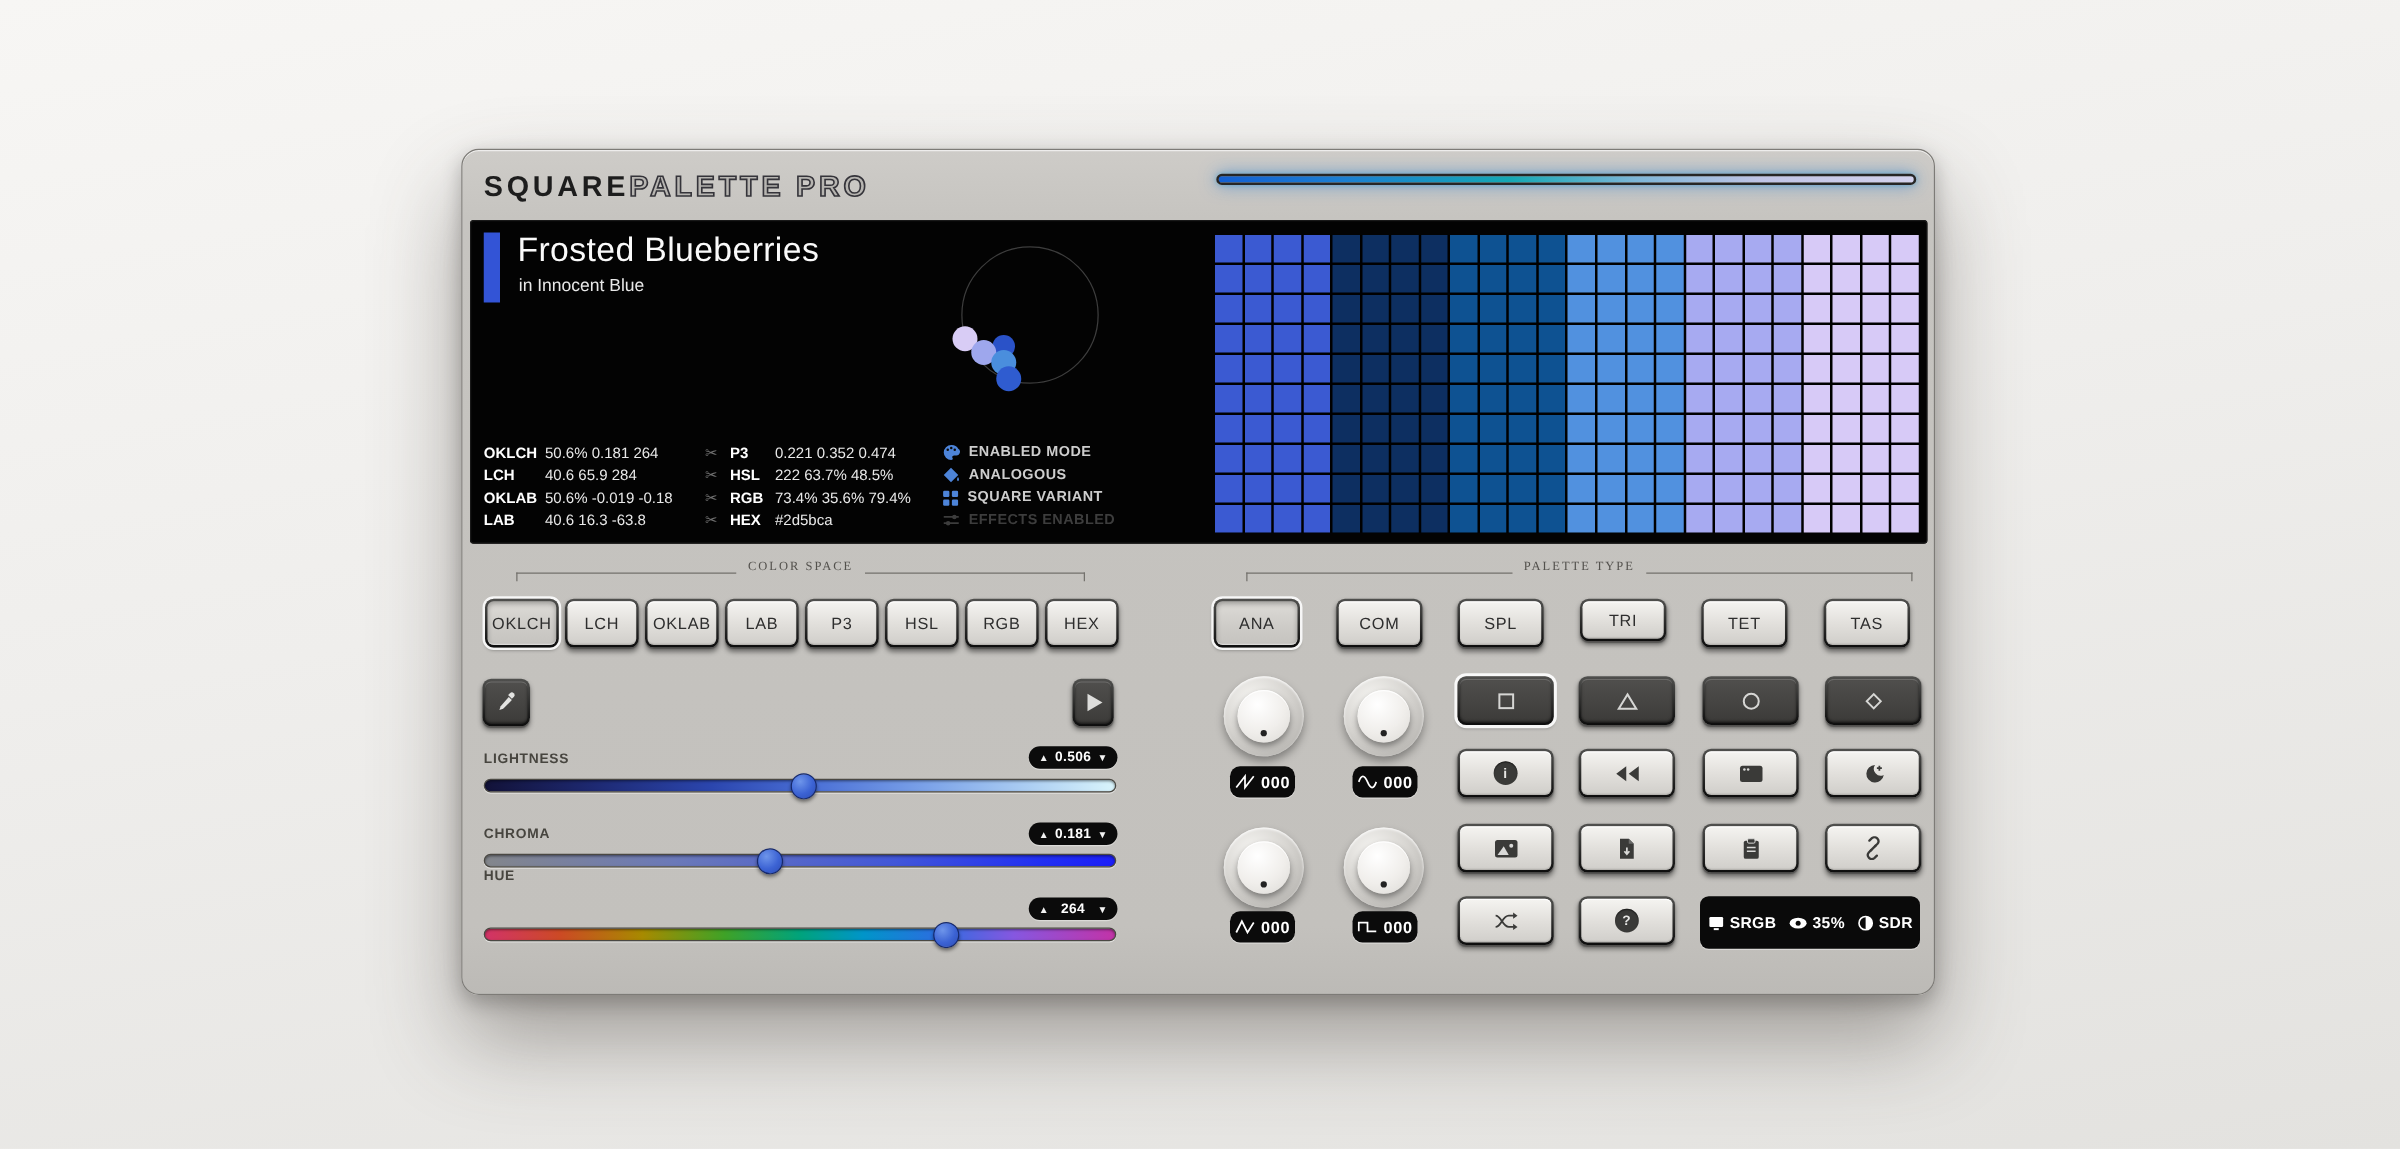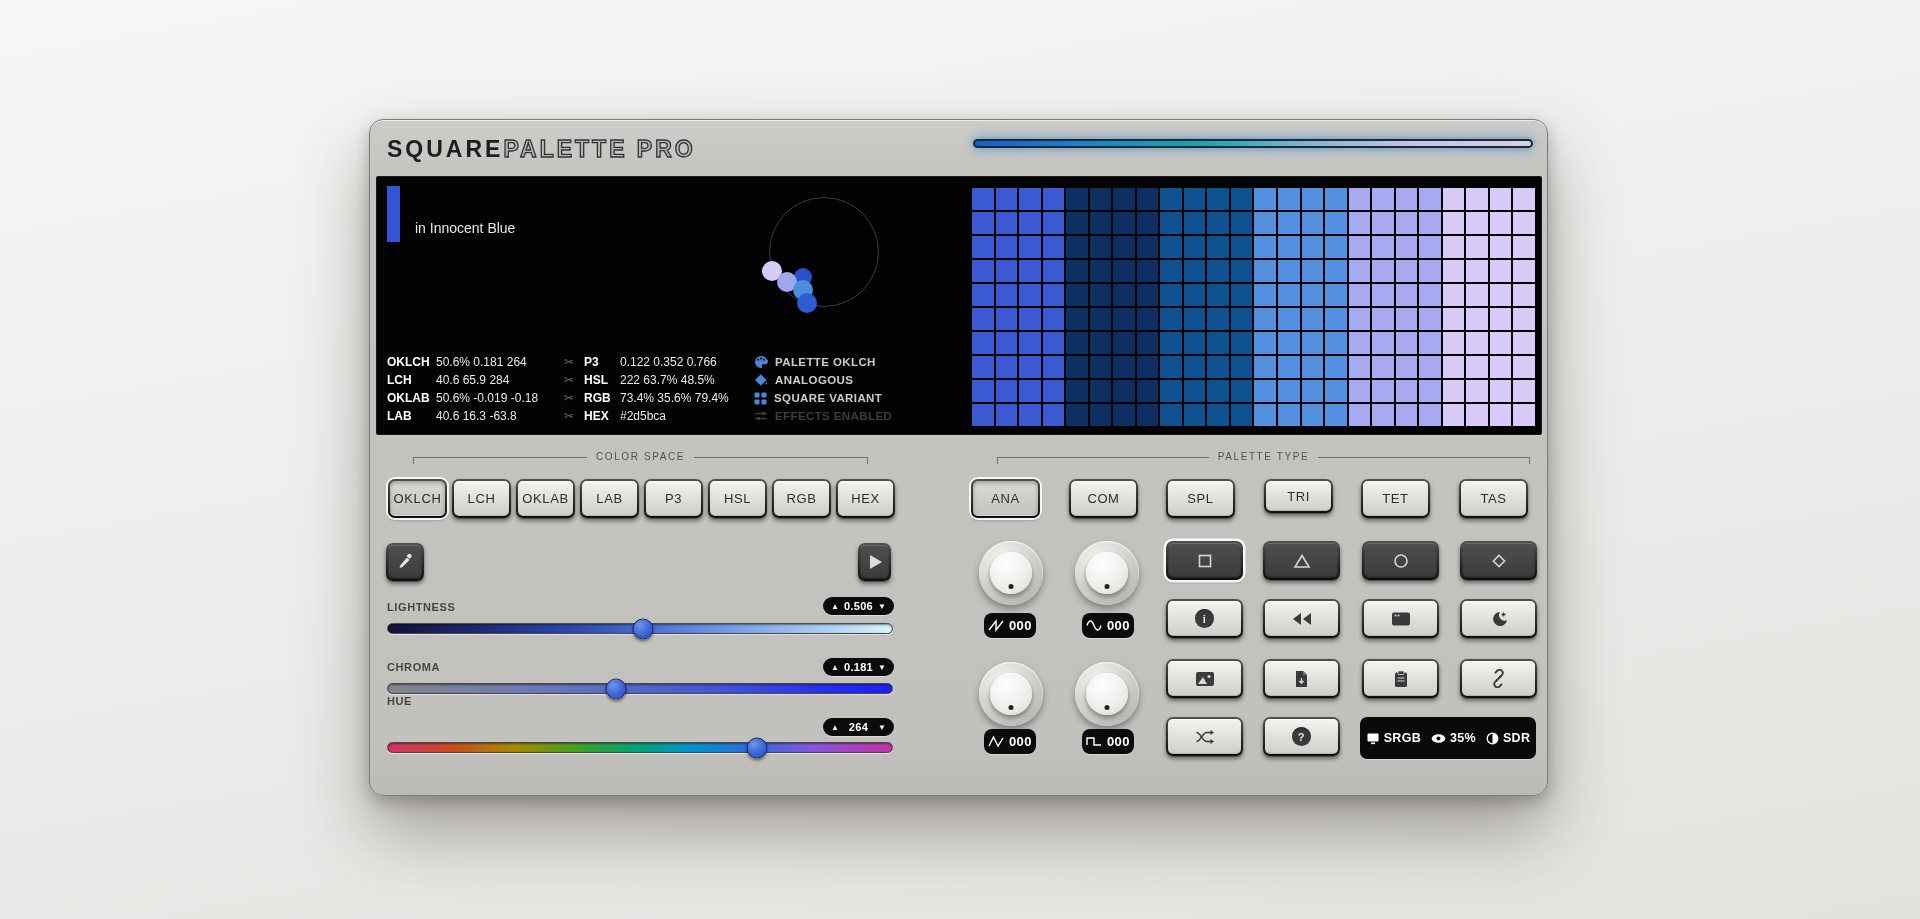--- a/index.html
+++ b/index.html
@@ -41,21 +41,21 @@
   .scissors { font-size:12px; color:#6f6f6f; margin-right:6px; width:14px; display:inline-block; }
   .stat-row { height:18px; display:flex; align-items:center; gap:7px; font-size:11.5px; font-weight:700;
     letter-spacing:.4px; color:#cdcdcd; white-space:nowrap; }
   .stat-row.dim { color:#3d3d3d;text-align:center; }
 
   #palette-grid { left:596px; top:12px; width:563px; height:238px; display:grid;
     grid-template-columns:repeat(24,1fr); grid-template-rows:repeat(10,1fr); gap:2px; background:#000; }
   #palette-grid .cell { width:100%; height:100%; }
 
   
-  .bracket { position:absolute; display:flex; align-items:flex-start; height:8px; }
+  .bracket { position:absolute; display:flex; align-items:flex-end; height:8px;font-family:Liberation Serif, serif; }
   .bracket .seg { flex:1; height:7px; border-top:1px solid #73716c; }
   .bracket .seg.l { border-left:1px solid #73716c; margin-right:9px; }
   .bracket .seg.r { border-right:1px solid #73716c; margin-left:9px; }
   .bracket .blabel { font-size:10px; letter-spacing:1.6px; color:#53514d; transform:translateY(-55%); white-space:nowrap; }
 
   
   .hw { position:absolute; border-radius:7px; padding:2px;
     background:linear-gradient(180deg,#50504e 0%,#0d0d0d 100%);
     box-shadow:0 3px 4px rgba(0,0,0,.45), 0 1px 1px rgba(0,0,0,.3); cursor:pointer; }
   .hw .face { width:100%; height:100%; border-radius:5px;
@@ -126,20 +126,21 @@
 
 <div id="app">
 
   <div id="logo" class="abs">
     <span class="solid">SQUARE</span><span class="hollow">PALETTE PRO</span>
   </div>
   <div id="grad-bar" class="abs"></div>
 
   <div id="display" class="abs">
     <div id="accent-bar" class="abs"></div>
+    <div id="title" class="abs">Frosted Blueberries</div>
     <div id="subtitle" class="abs">in Innocent Blue</div>
 
     <div id="hue-circle" class="abs"></div>
 
     <div class="val-col" style="left:11px; top:177px;">
       <div class="val-row">
           <span class="val-label" style="width:49px">OKLCH</span>
           <span class="val-value">50.6% 0.181 264</span>
         </div>
       <div class="val-row">
@@ -153,21 +154,21 @@
       <div class="val-row">
           <span class="val-label" style="width:49px">LAB</span>
           <span class="val-value">40.6 16.3 -63.8</span>
         </div>
     </div>
 
     <div class="val-col" style="left:188px; top:177px;">
       <div class="val-row">
           <span class="scissors">✂</span>
           <span class="val-label" style="width:36px">P3</span>
-          <span class="val-value">0.122 0.352 0.766</span>
+          <span class="val-value">0.221 0.352 0.474</span>
         </div>
       <div class="val-row">
           <span class="scissors">✂</span>
           <span class="val-label" style="width:36px">HSL</span>
           <span class="val-value">222 63.7% 48.5%</span>
         </div>
       <div class="val-row">
           <span class="scissors">✂</span>
           <span class="val-label" style="width:36px">RGB</span>
           <span class="val-value">73.4% 35.6% 79.4%</span>
@@ -180,21 +181,21 @@
     </div>
 
     <div class="val-col" style="left:378px; top:177px;">
       <div class="stat-row">
         <svg width="14" height="14" viewBox="0 0 14 14">
             <path d="M7 1a6 6 0 1 0 0 12c1.2 0 1.6-.9 1-1.7-.6-.9.1-2 1.3-2h1.2A2.9 2.9 0 0 0 12.6 4 6 6 0 0 0 7 1z" fill="#4d84d9"></path>
             <circle cx="4.2" cy="4.8" r="1" fill="#0a0a0a"></circle>
             <circle cx="7" cy="3.4" r="1" fill="#0a0a0a"></circle>
             <circle cx="9.8" cy="4.8" r="1" fill="#0a0a0a"></circle>
           </svg>
-        <span>PALETTE OKLCH</span>
+        <span>ENABLED MODE</span>
       </div>
       <div class="stat-row">
         <svg width="14" height="14" viewBox="0 0 14 14">
             <path d="M6.8 1.2 12.6 7 6.8 12.8 1 7z" fill="#4d84d9"></path>
             <path d="M12.4 8.6q1.6 2.2 0 3.4-1.6-1.2 0-3.4z" fill="#4d84d9"></path>
           </svg>
         <span>ANALOGOUS</span>
       </div>
       <div class="stat-row">
         <svg width="13" height="13" viewBox="0 0 13 13">

